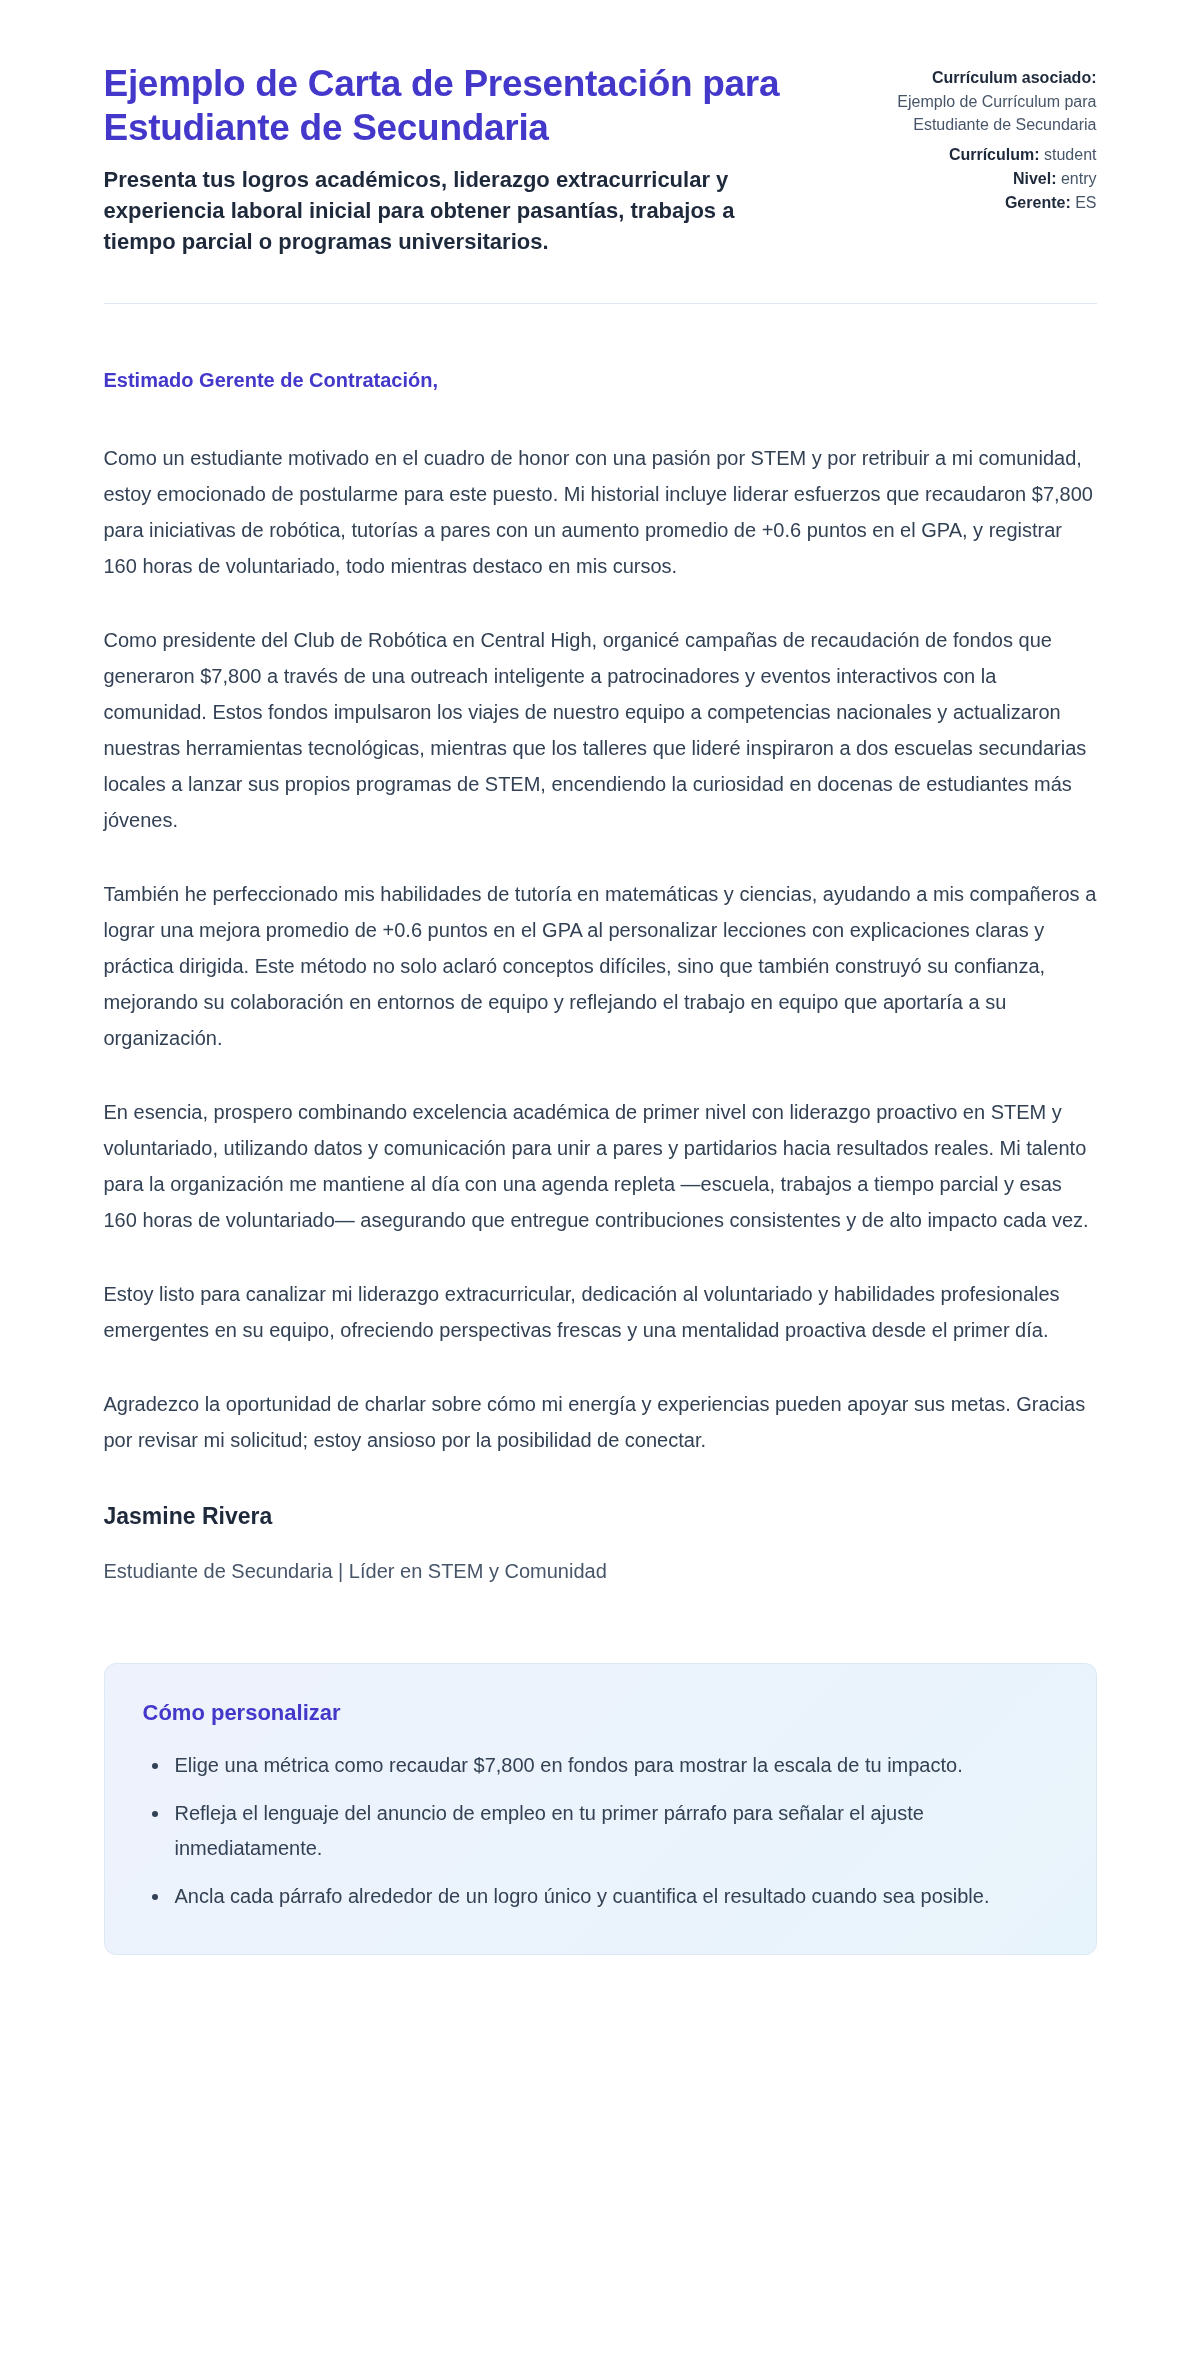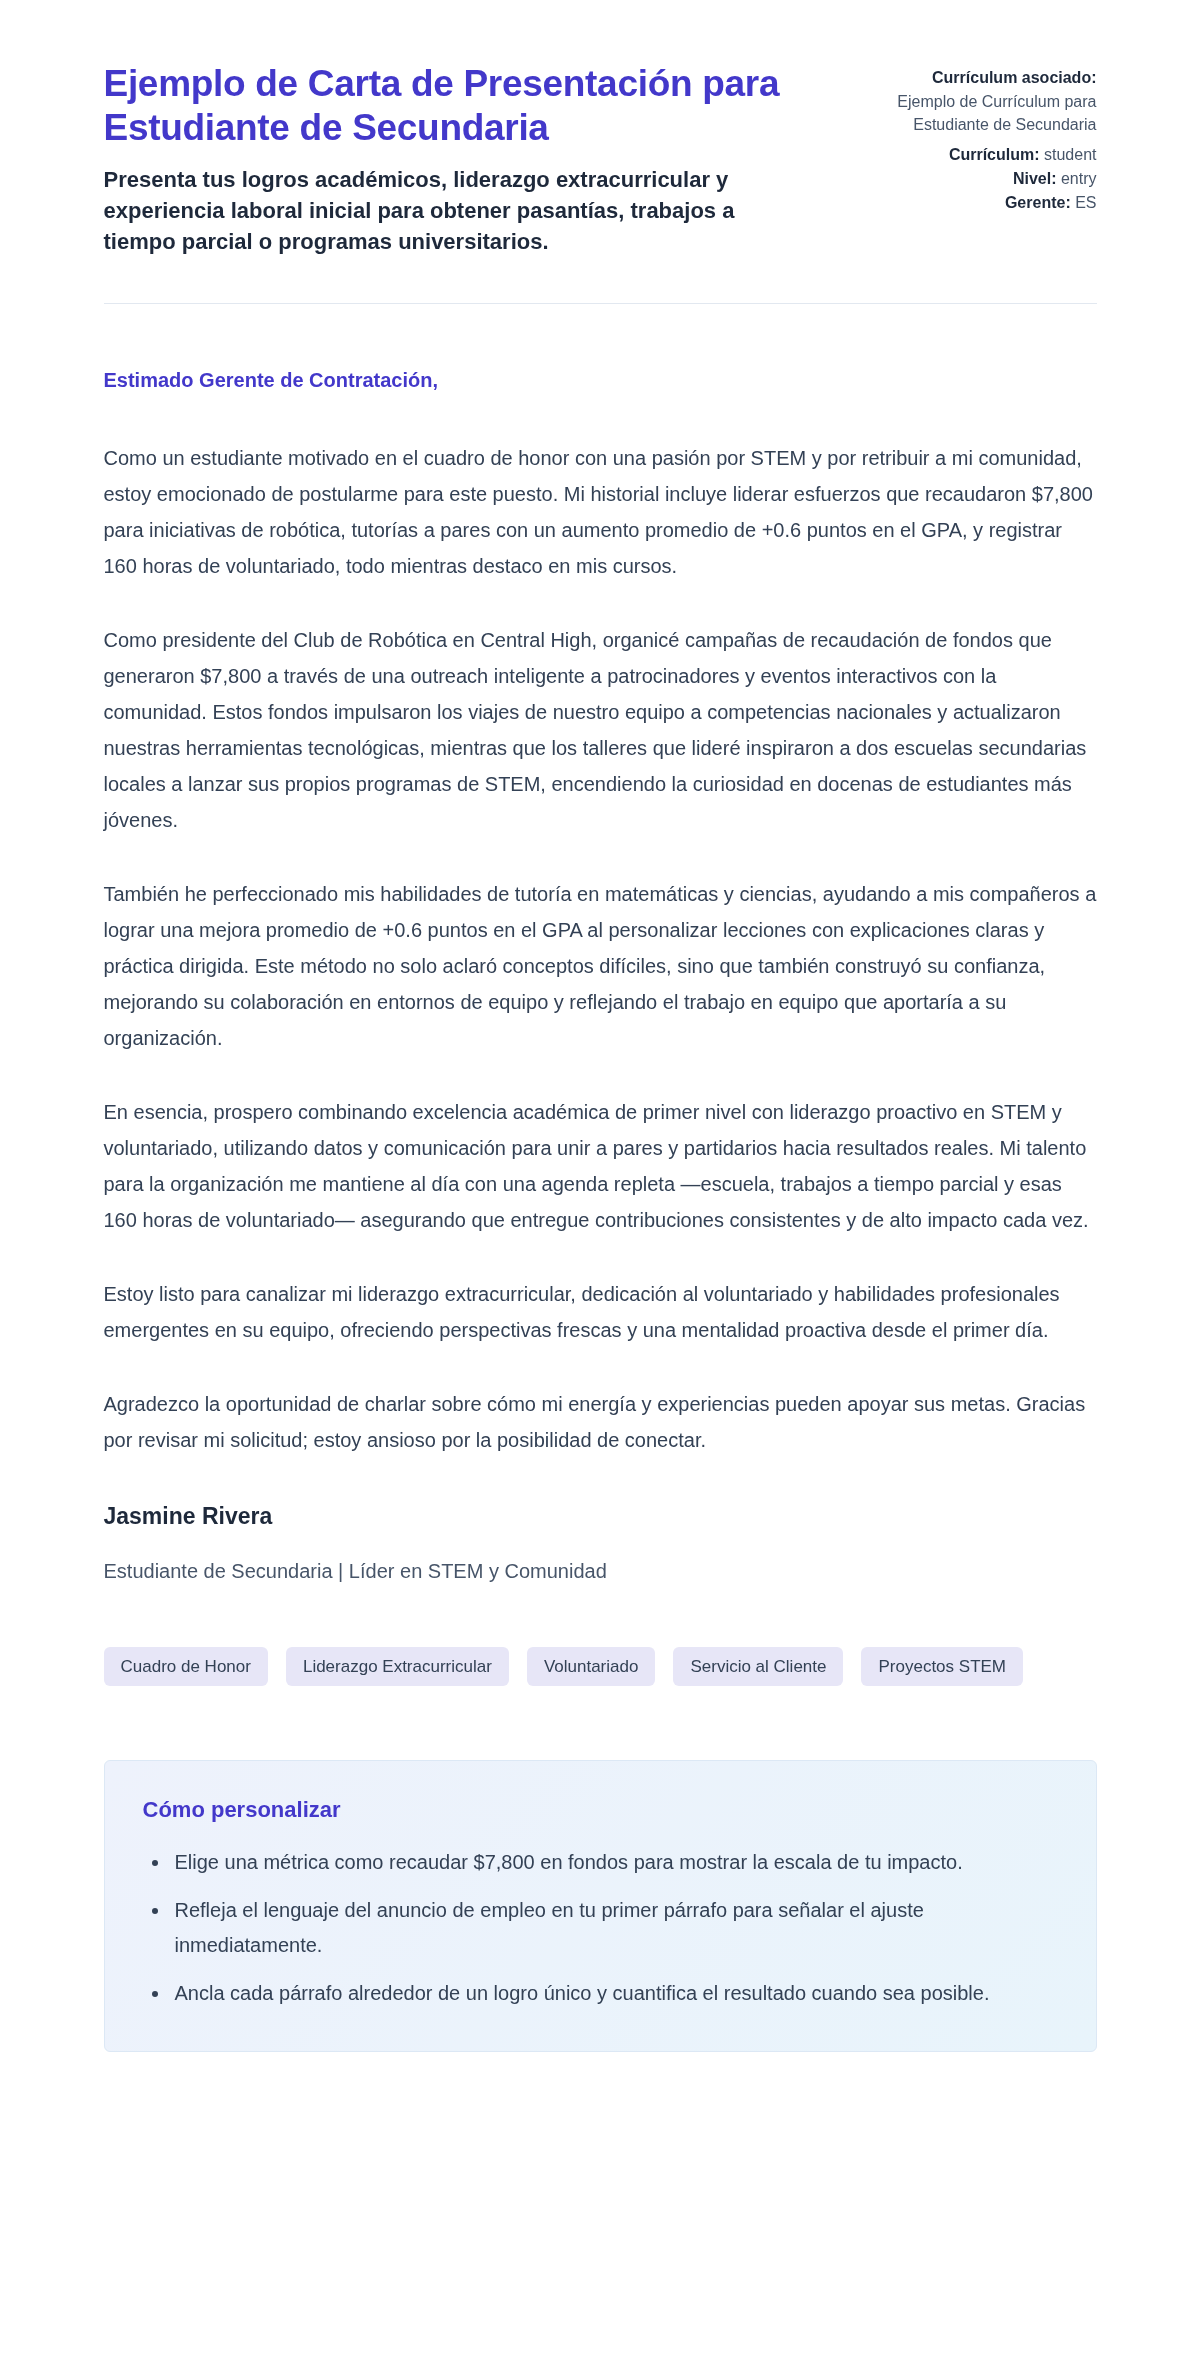--- a/index.html
+++ b/index.html
@@ -101,21 +101,21 @@
     padding: 11px 17px;
     border-radius: 6px;
     white-space: nowrap;
   }
 
   
   .tips {
     margin-top: 74px;
     background: linear-gradient(135deg, #eef2fc 0%, #e8f4fb 100%);
     border: 1px solid #dce8f5;
-    border-radius: 6px;
+    border-radius: 12px;
     padding: 36px 38px 40px;
   }
   .tips-title {
     margin: 0 0 22px;
     font-size: 22px;
     font-weight: 700;
     color: #4338ca;
   }
   .tips-list {
     margin: 0;
@@ -167,27 +167,20 @@
     <p class="body-par">Como un estudiante motivado en el cuadro de honor con una pasión por STEM y por retribuir a mi comunidad, estoy emocionado de postularme para este puesto. Mi historial incluye liderar esfuerzos que recaudaron $7,800 para iniciativas de robótica, tutorías a pares con un aumento promedio de +0.6 puntos en el GPA, y registrar 160 horas de voluntariado, todo mientras destaco en mis cursos.</p>
     <p class="body-par">Como presidente del Club de Robótica en Central High, organicé campañas de recaudación de fondos que generaron $7,800 a través de una outreach inteligente a patrocinadores y eventos interactivos con la comunidad. Estos fondos impulsaron los viajes de nuestro equipo a competencias nacionales y actualizaron nuestras herramientas tecnológicas, mientras que los talleres que lideré inspiraron a dos escuelas secundarias locales a lanzar sus propios programas de STEM, encendiendo la curiosidad en docenas de estudiantes más jóvenes.</p>
     <p class="body-par">También he perfeccionado mis habilidades de tutoría en matemáticas y ciencias, ayudando a mis compañeros a lograr una mejora promedio de +0.6 puntos en el GPA al personalizar lecciones con explicaciones claras y práctica dirigida. Este método no solo aclaró conceptos difíciles, sino que también construyó su confianza, mejorando su colaboración en entornos de equipo y reflejando el trabajo en equipo que aportaría a su organización.</p>
     <p class="body-par">En esencia, prospero combinando excelencia académica de primer nivel con liderazgo proactivo en STEM y voluntariado, utilizando datos y comunicación para unir a pares y partidarios hacia resultados reales. Mi talento para la organización me mantiene al día con una agenda repleta —escuela, trabajos a tiempo parcial y esas 160 horas de voluntariado— asegurando que entregue contribuciones consistentes y de alto impacto cada vez.</p>
     <p class="body-par">Estoy listo para canalizar mi liderazgo extracurricular, dedicación al voluntariado y habilidades profesionales emergentes en su equipo, ofreciendo perspectivas frescas y una mentalidad proactiva desde el primer día.</p>
     <p class="body-par">Agradezco la oportunidad de charlar sobre cómo mi energía y experiencias pueden apoyar sus metas. Gracias por revisar mi solicitud; estoy ansioso por la posibilidad de conectar.</p>
     <p class="sig-name">Jasmine Rivera</p>
     <p class="sig-title">Estudiante de Secundaria | Líder en STEM y Comunidad</p>
   </section>
 
-  <div class="tags">
-    <span class="chip">Cuadro de Honor</span>
-    <span class="chip">Liderazgo Extracurricular</span>
-    <span class="chip">Voluntariado</span>
-    <span class="chip">Servicio al Cliente</span>
-    <span class="chip">Proyectos STEM</span>
-  </div>
 
   <section class="tips">
     <h2 class="tips-title">Cómo personalizar</h2>
     <ul class="tips-list">
       <li class="tip-item">Elige una métrica como recaudar $7,800 en fondos para mostrar la escala de tu impacto.</li>
       <li class="tip-item">Refleja el lenguaje del anuncio de empleo en tu primer párrafo para señalar el ajuste inmediatamente.</li>
       <li class="tip-item">Ancla cada párrafo alrededor de un logro único y cuantifica el resultado cuando sea posible.</li>
     </ul>
   </section>
 

